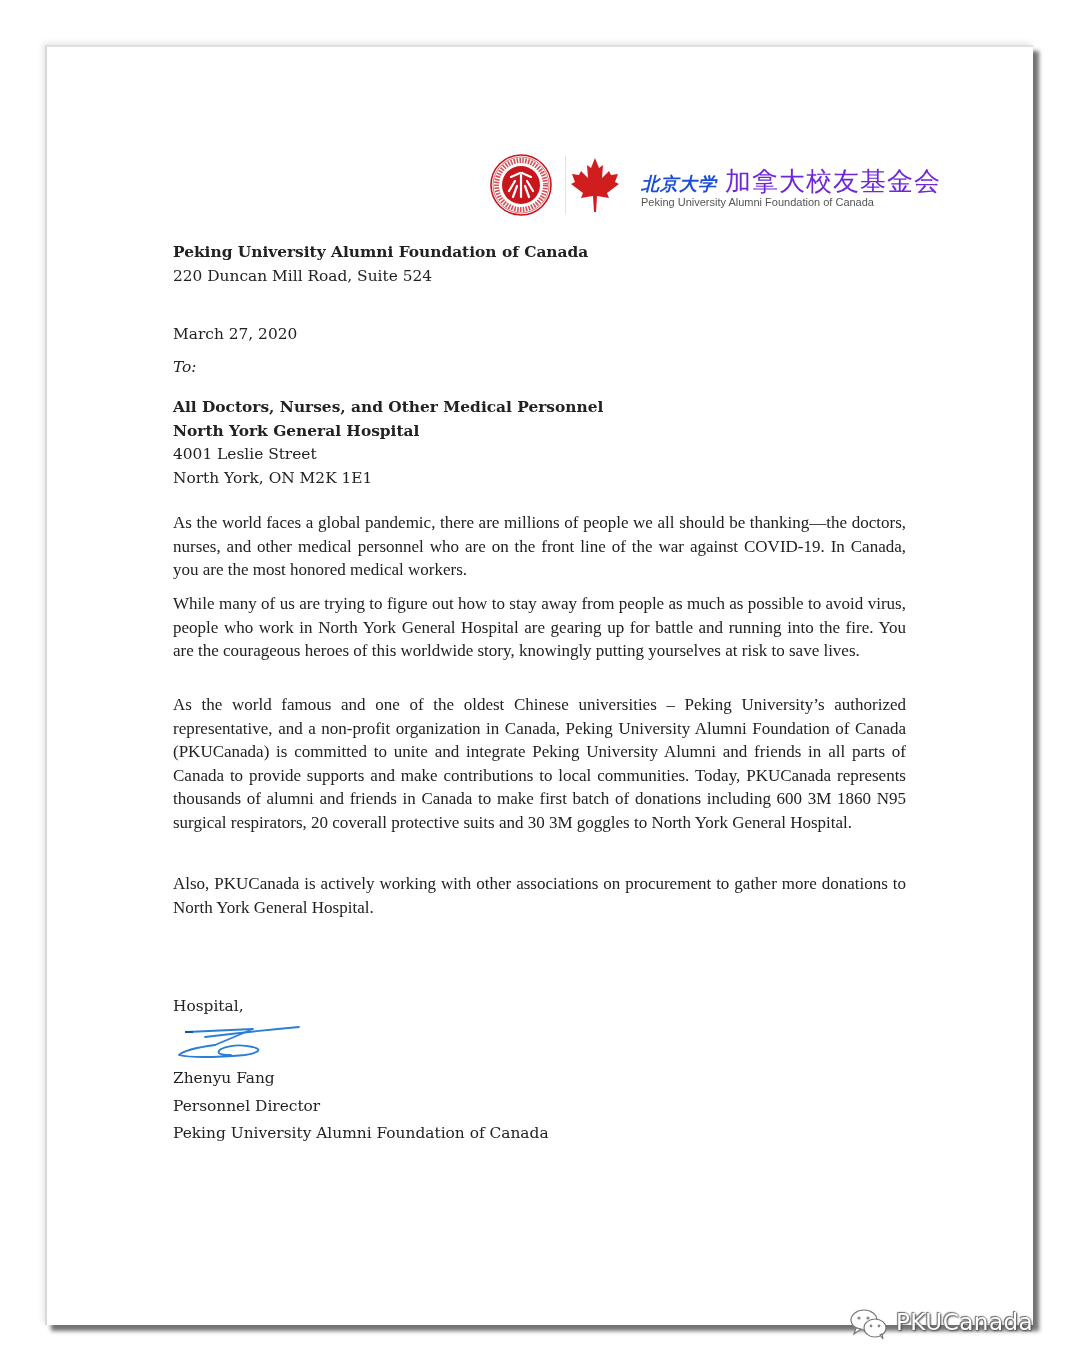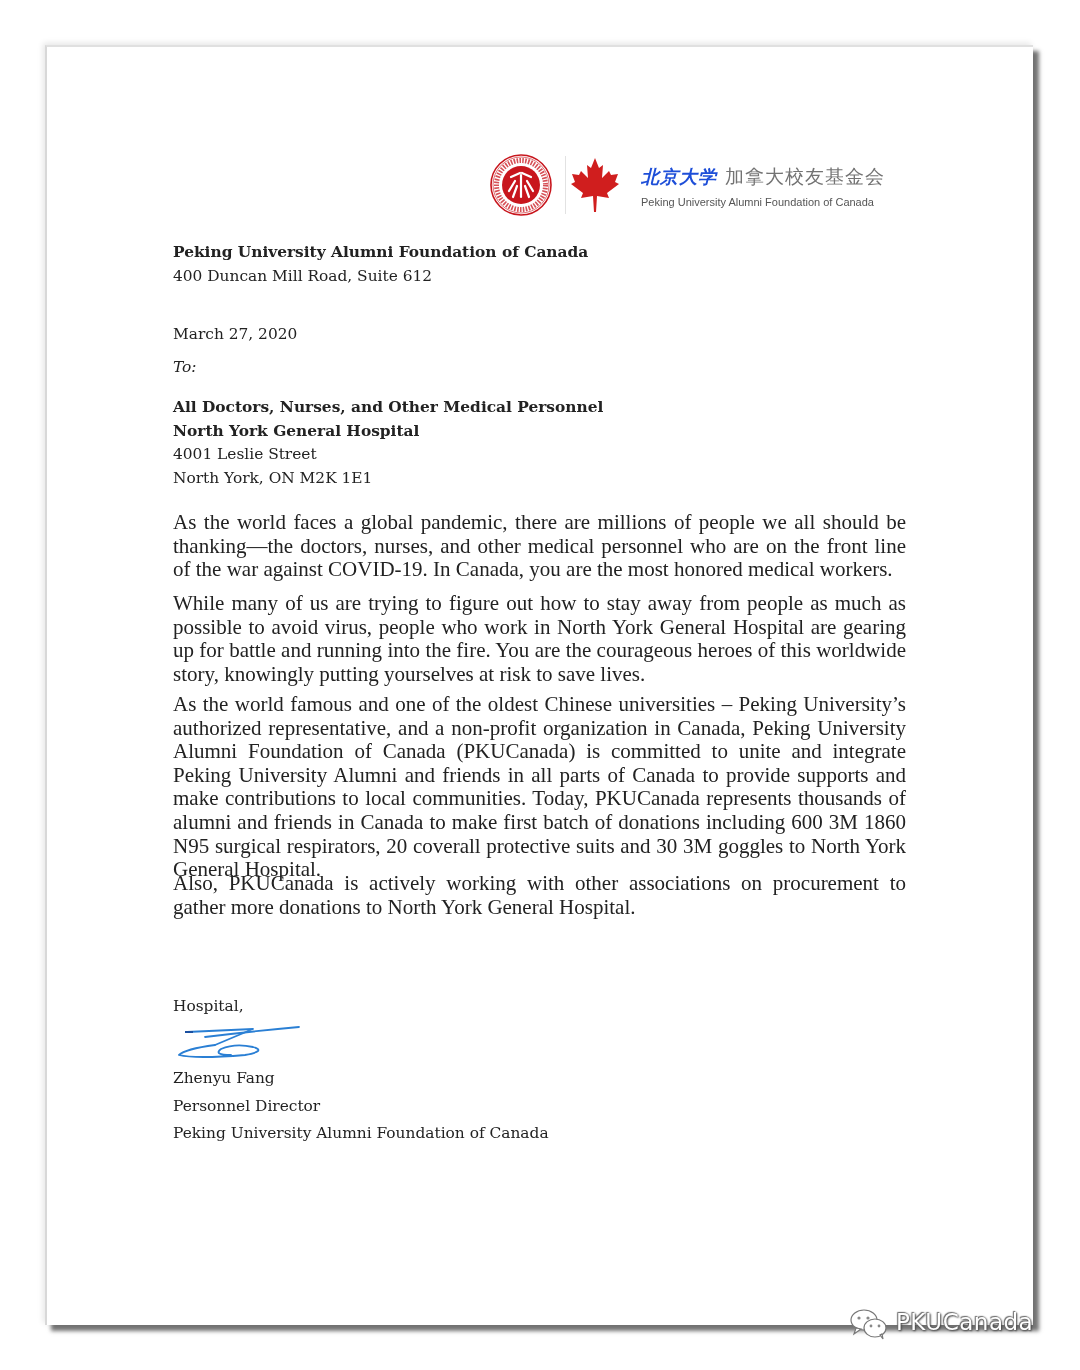--- a/index.html
+++ b/index.html
@@ -16,35 +16,35 @@
       box-shadow: 6px 6px 4px rgba(0,0,0,0.55), -2px -2px 6px rgba(0,0,0,0.10);
     }
 
     
     .letterhead { position: absolute; left: 442px; top: 103px; width: 430px; height: 70px; }
     .seal { position: absolute; left: 0; top: 3px; width: 64px; height: 64px; }
     .lh-divider { position: absolute; left: 76px; top: 6px; width: 1px; height: 58px; background: #e2e2e2; }
     .maple { position: absolute; left: 80px; top: 6px; width: 52px; height: 58px; }
     .lh-cn { position: absolute; left: 152px; top: 14px; white-space: nowrap; font-family: "DejaVu Sans", sans-serif; }
     .lh-cn .cn-uni { color: #1d4ed8; font-size: 18px; font-weight: bold; font-style: italic; letter-spacing: 1px; margin-top: 48px; }
-    .lh-cn .cn-found { color: #737373; font-size: 19px; margin-left: 8px; letter-spacing: 1px; }
+    .lh-cn .cn-found { color: #6d28d9; font-size: 26px; margin-left: 8px; letter-spacing: 1px; }
     .lh-en { position: absolute; left: 152px; top: 46px; font-family: "Liberation Sans", sans-serif; font-size: 11px; color: #555; white-space: nowrap; }
 
     
     .text { position: absolute; left: 126px; width: 733px; font-family: "DejaVu Serif", serif; font-size: 15.4px; line-height: 23.5px; color: #222; }
     .bold { font-weight: bold; }
 
     .sender { top: 194px; }
     .date { top: 276px; }
     .to { top: 309px; font-style: italic; }
     .recipient { top: 349px; }
 
     .para {
       font-family: "Liberation Serif", serif;
-      font-size: 21px;
+      font-size: 17px;
       line-height: 23.6px;
       text-align: justify;
       text-align-last: left;
     }
     .p1 { top: 464px; }
     .p2 { top: 545px; }
     .p3 { top: 646px; }
     .p4 { top: 825px; }
     .p5 { top: 882px; }
 
@@ -90,21 +90,21 @@
       <path fill="#d01e1e" d="M26 2 L30 12 L34 9 L33 22 L40 15 L42 19 L49 18 L46 26 L50 28 L38 37 L40 42 L28 40 L27 56 L25 56 L24 40 L12 42 L14 37 L2 28 L6 26 L3 18 L10 19 L12 15 L19 22 L18 9 L22 12 Z"></path>
     </svg>
     <div class="lh-cn">
       <span class="cn-uni">北京大学</span><span class="cn-found">加拿大校友基金会</span>
     </div>
     <div class="lh-en">Peking University Alumni Foundation of Canada</div>
   </div>
 
   <div class="text sender">
     <span class="line bold">Peking University Alumni Foundation of Canada</span>
-    <span class="line">400 Duncan Mill Road, Suite 612</span>
+    <span class="line">220 Duncan Mill Road, Suite 524</span>
   </div>
 
   <div class="text date">March 27, 2020</div>
   <div class="text to">To:</div>
 
   <div class="text recipient">
     <span class="line bold">All Doctors, Nurses, and Other Medical Personnel</span>
     <span class="line bold">North York General Hospital</span>
     <span class="line">4001 Leslie Street</span>
     <span class="line">North York, ON M2K 1E1</span>

